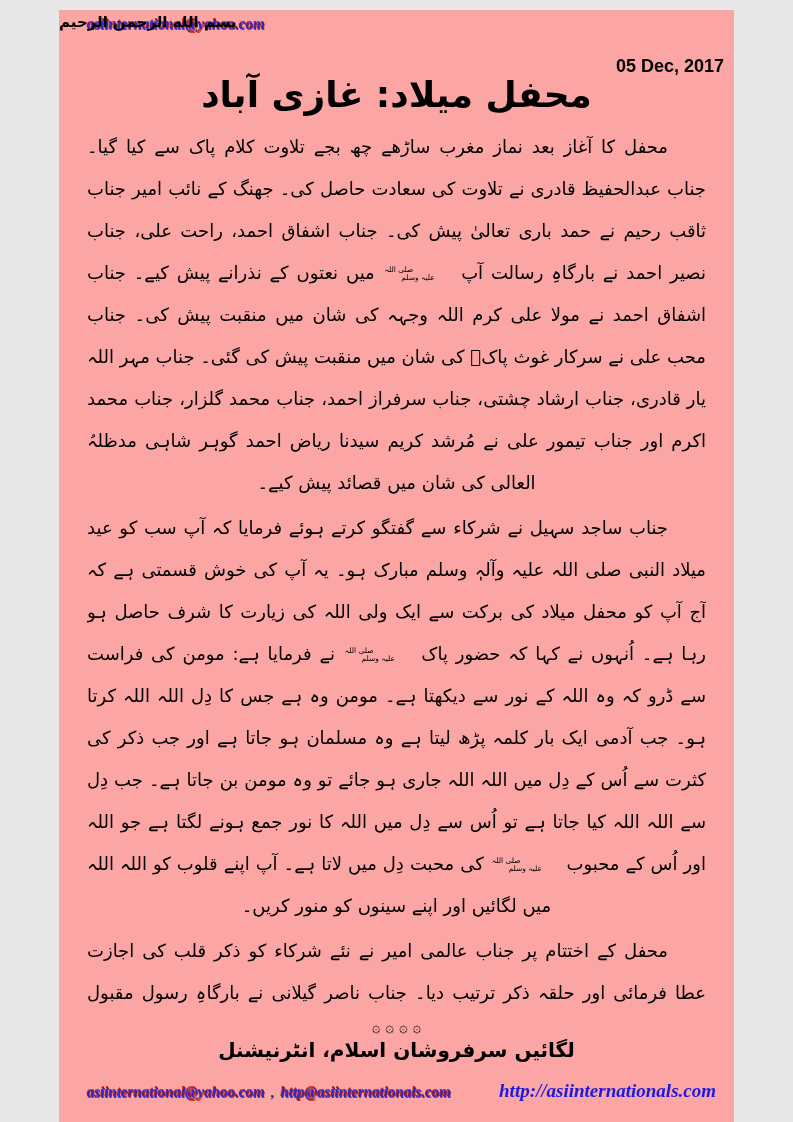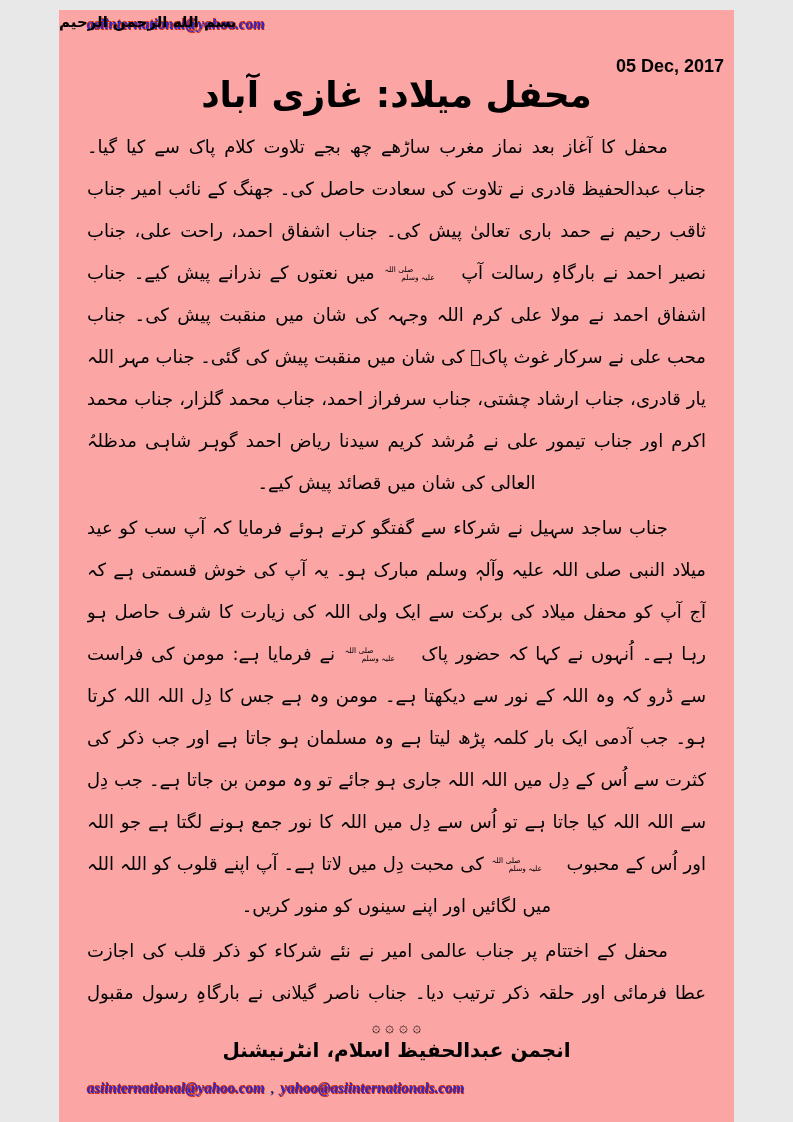--- a/index.html
+++ b/index.html
@@ -116,21 +116,22 @@
 
   <div class="article">
     <p class="para last-center">محفل کا آغاز بعد نماز مغرب ساڑھے چھ بجے تلاوت کلام پاک سے کیا گیا۔ جناب عبدالحفیظ قادری نے تلاوت کی سعادت حاصل کی۔ جھنگ کے نائب امیر جناب ثاقب رحیم نے حمد باری تعالیٰ پیش کی۔ جناب اشفاق احمد، راحت علی، جناب نصیر احمد نے بارگاہِ رسالت آپ <span class="saw">صلی اللہ<br>علیہ وسلم</span> میں نعتوں کے نذرانے پیش کیے۔ جناب اشفاق احمد نے مولا علی کرم اللہ وجہہ کی شان میں منقبت پیش کی۔ جناب محب علی نے سرکار غوث پاکؓ کی شان میں منقبت پیش کی گئی۔ جناب مہر اللہ یار قادری، جناب ارشاد چشتی، جناب سرفراز احمد، جناب محمد گلزار، جناب محمد اکرم اور جناب تیمور علی نے مُرشد کریم سیدنا ریاض احمد گوہر شاہی مدظلہُ العالی کی شان میں قصائد پیش کیے۔</p>
     <p class="para last-center">جناب ساجد سہیل نے شرکاء سے گفتگو کرتے ہوئے فرمایا کہ آپ سب کو عید میلاد النبی صلی اللہ علیہ وآلہٖ وسلم مبارک ہو۔ یہ آپ کی خوش قسمتی ہے کہ آج آپ کو محفل میلاد کی برکت سے ایک ولی اللہ کی زیارت کا شرف حاصل ہو رہا ہے۔ اُنہوں نے کہا کہ حضور پاک <span class="saw">صلی اللہ<br>علیہ وسلم</span> نے فرمایا ہے: مومن کی فراست سے ڈرو کہ وہ اللہ کے نور سے دیکھتا ہے۔ مومن وہ ہے جس کا دِل اللہ اللہ کرتا ہو۔ جب آدمی ایک بار کلمہ پڑھ لیتا ہے وہ مسلمان ہو جاتا ہے اور جب ذکر کی کثرت سے اُس کے دِل میں اللہ اللہ جاری ہو جائے تو وہ مومن بن جاتا ہے۔ جب دِل سے اللہ اللہ کیا جاتا ہے تو اُس سے دِل میں اللہ کا نور جمع ہونے لگتا ہے جو اللہ اور اُس کے محبوب <span class="saw">صلی اللہ<br>علیہ وسلم</span> کی محبت دِل میں لاتا ہے۔ آپ اپنے قلوب کو اللہ اللہ میں لگائیں اور اپنے سینوں کو منور کریں۔</p>
     <p class="para last-center">محفل کے اختتام پر جناب عالمی امیر نے نئے شرکاء کو ذکر قلب کی اجازت عطا فرمائی اور حلقہ ذکر ترتیب دیا۔ جناب ناصر گیلانی نے بارگاہِ رسول مقبول صلی اللہ علیہ وآلہٖ وسلم میں سلام پیش کیا۔ جناب عبدالحفیظ قادری نے دعائے خیر فرمائی۔ محفل کے اختتام پر شرکاء کی خدمت میں لنگر پیش کیا گیا۔</p>
 
   </div>
 
   <div class="ornaments">۞ ۞ ۞ ۞</div>
 
-  <div class="org-name">انجمن عبدالحفیظ اسلام، انٹرنیشنل</div>
+  <div class="org-name">لگائیں سرفروشان اسلام، انٹرنیشنل</div>
 
   <div class="footer-row">
     <span class="footer-emails">
-      <a class="email-link" href="#">asiinternational@yahoo.com</a><span class="email-sep">,</span><a class="email-link" href="#">yahoo@asiinternationals.com</a>
+      <a class="email-link" href="#">asiinternational@yahoo.com</a><span class="email-sep">,</span><a class="email-link" href="#">http@asiinternationals.com</a>
     </span>
+    <a class="site-link" href="#">http://asiinternationals.com</a>
   </div>
 
 </div>
 
 </body></html>

